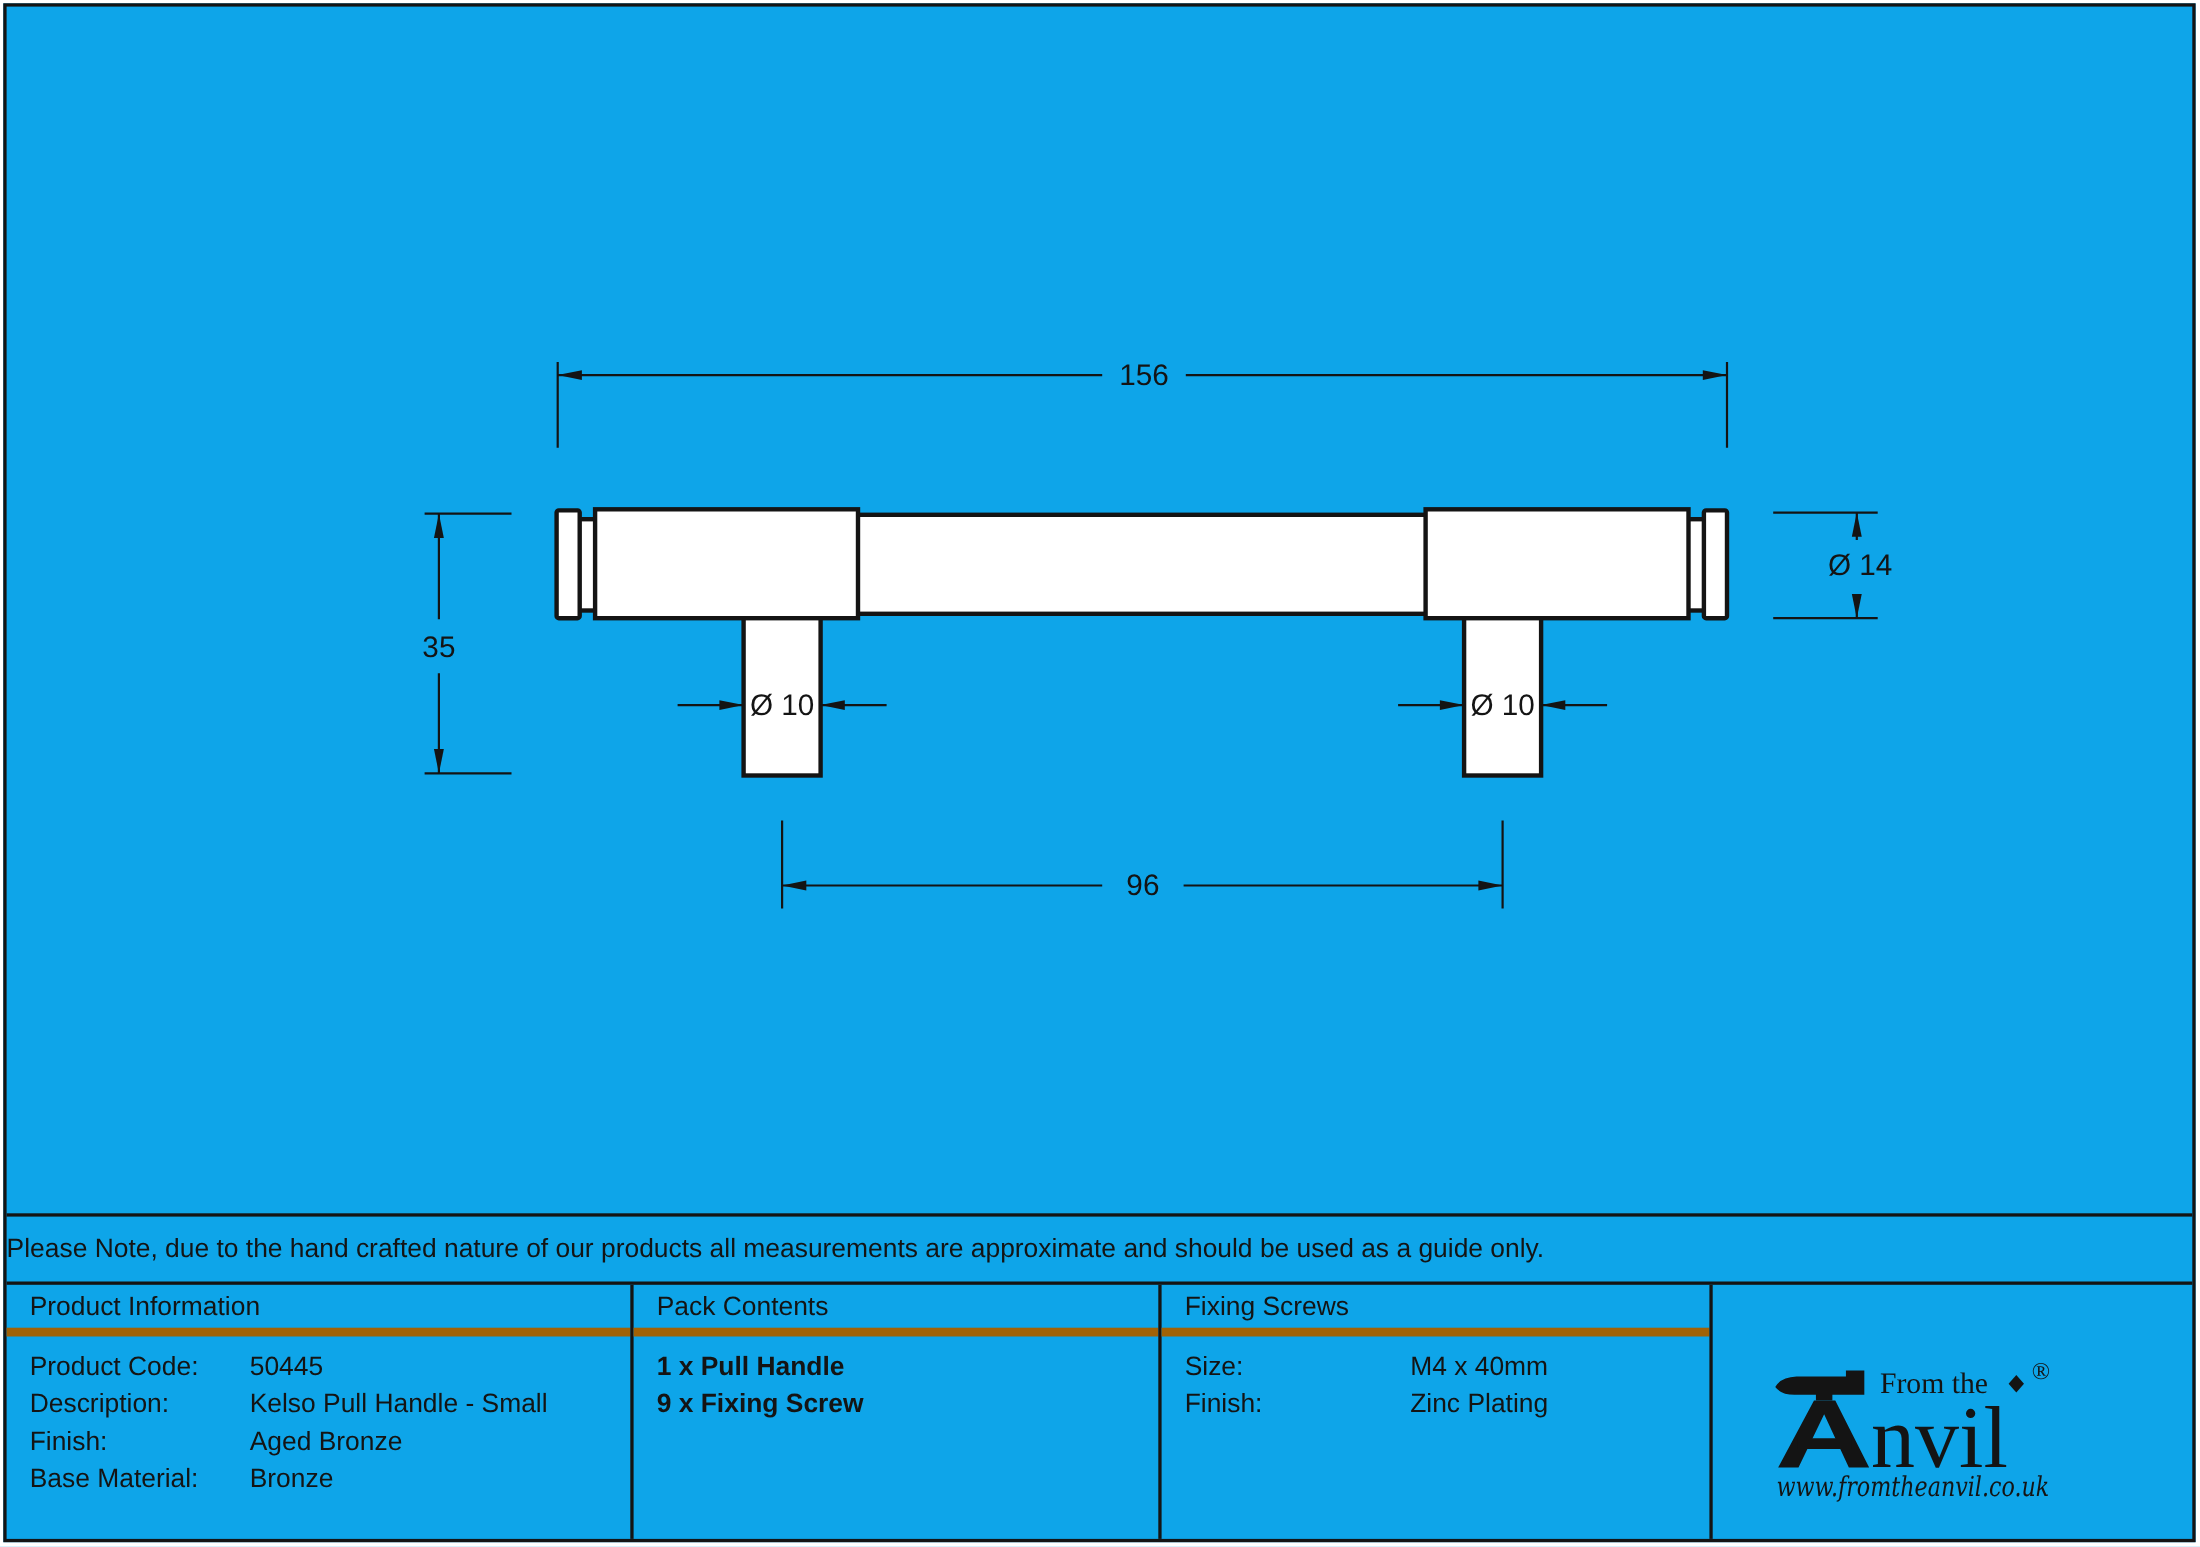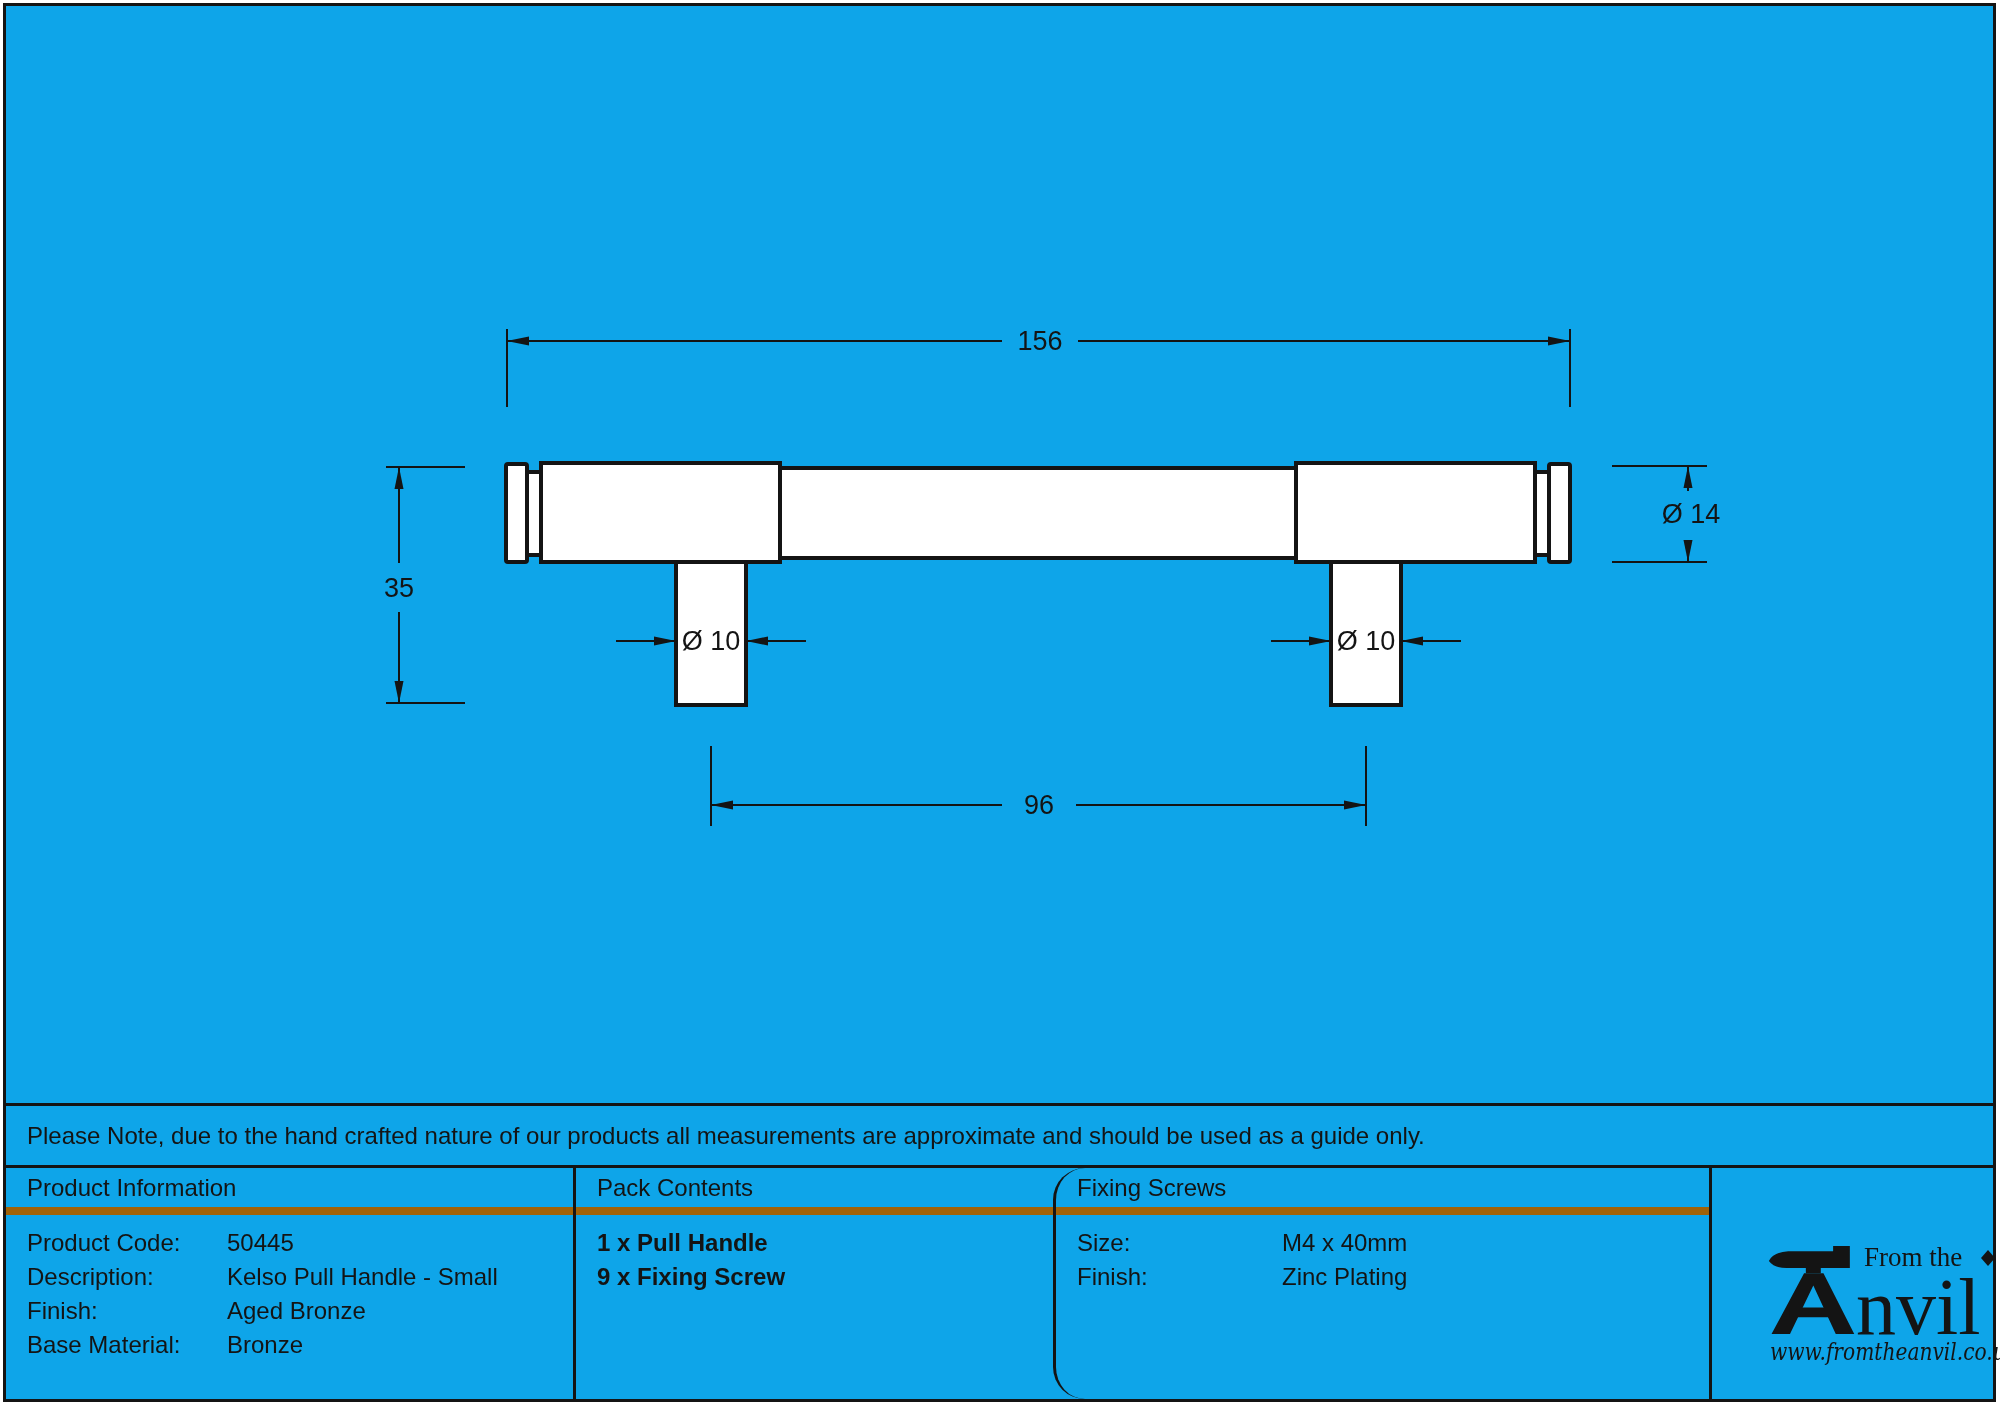--- a/index.html
+++ b/index.html
@@ -11,29 +11,29 @@
   .sheet {
     position:absolute; left:3px; top:3px; width:1993px; height:1399px;
     border:3px solid #141414; box-sizing:border-box;
     display:flex; flex-direction:column; background:#0ea5e9;
   }
   .drawing-area { height:1097px; position:relative; }
   svg.drawing { display:block; width:1987px; height:1097px; }
 
   .note-row {
     border-top:3px solid #141414; height:59px; box-sizing:content-box;
-    display:flex; align-items:center; padding-left:21px; font-size:24px;
+    display:flex; align-items:center; font-size:24px;
   }
 
   .info-table { border-top:3px solid #141414; flex:1; display:flex; min-height:0; }
   .col { box-sizing:border-box; }
   .col + .col { border-left:3px solid #141414; }
   .col-product { width:567px; }
   .col-pack    { width:480px; }
-  .col-screws  { width:656px;border-radius:32px; }
+  .col-screws  { width:501px; }
   .col-logo    { flex:1; position:relative; }
   .col-header {
     height:39px; border-bottom:8px solid #a16207;
     display:flex; align-items:center; padding-left:21px; font-size:24px;
   }
   .col-body { padding:11px 0 0 21px; font-size:24px; }
   .kv-row { display:flex; align-items:center; height:34px;gap:28px; }
   .kv-label { flex:0 0 172px; }
   .col-screws .kv-label { flex-basis:177px; }
   .plain-row { display:flex; align-items:center; height:34px;font-weight:bold; }

